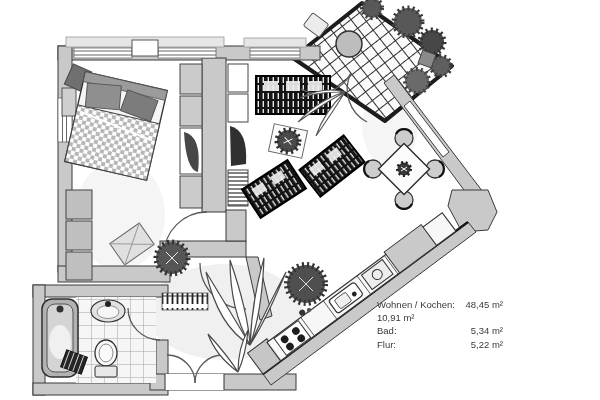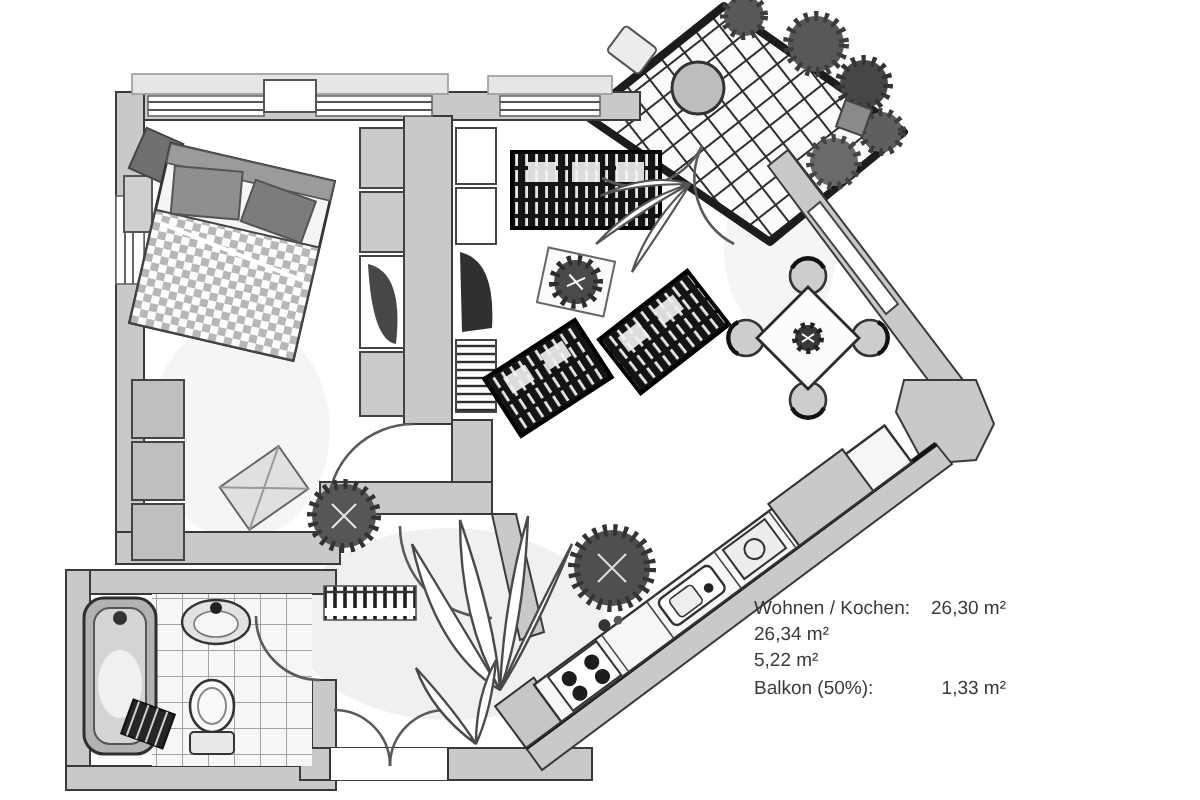--- a/index.html
+++ b/index.html
@@ -279,26 +279,27 @@
     <circle cx="432" cy="42" r="12" fill="#474747" stroke="#333" stroke-width="5" stroke-dasharray="2 3"></circle>
     <circle cx="441" cy="66" r="10" fill="#5f5f5f" stroke="#3c3c3c" stroke-width="4" stroke-dasharray="2 3"></circle>
     <circle cx="417" cy="81" r="12" fill="#6a6a6a" stroke="#444" stroke-width="4" stroke-dasharray="2 3"></circle>
     <rect x="420" y="52" width="14" height="14" fill="#8a8a8a" stroke="#444" transform="rotate(20,427,59)"></rect>
   </g>
 </svg>
 
 <div class="legend">
   <div class="row">
     <span class="lbl">Wohnen / Kochen:</span>
-    <span class="val">26,30 m²</span>
+    <span class="val">48,45 m²</span>
   </div>
   <div class="row">
-    <span class="val">26,34 m²</span>
+    <span class="val">10,91 m²</span>
   </div>
   <div class="row">
-    <span class="val">5,22 m²</span>
+    <span class="lbl">Bad:</span>
+    <span class="val">5,34 m²</span>
   </div>
   <div class="row">
-    <span class="lbl">Balkon (50%):</span>
-    <span class="val">1,33 m²</span>
+    <span class="lbl">Flur:</span>
+    <span class="val">5,22 m²</span>
   </div>
 </div>
 </div>
 
 </body></html>

